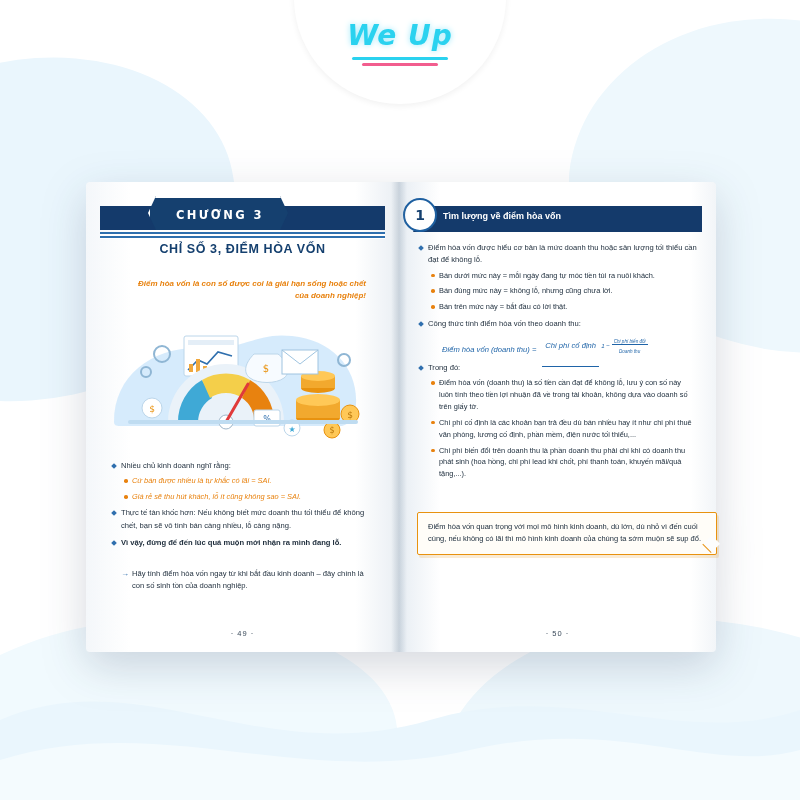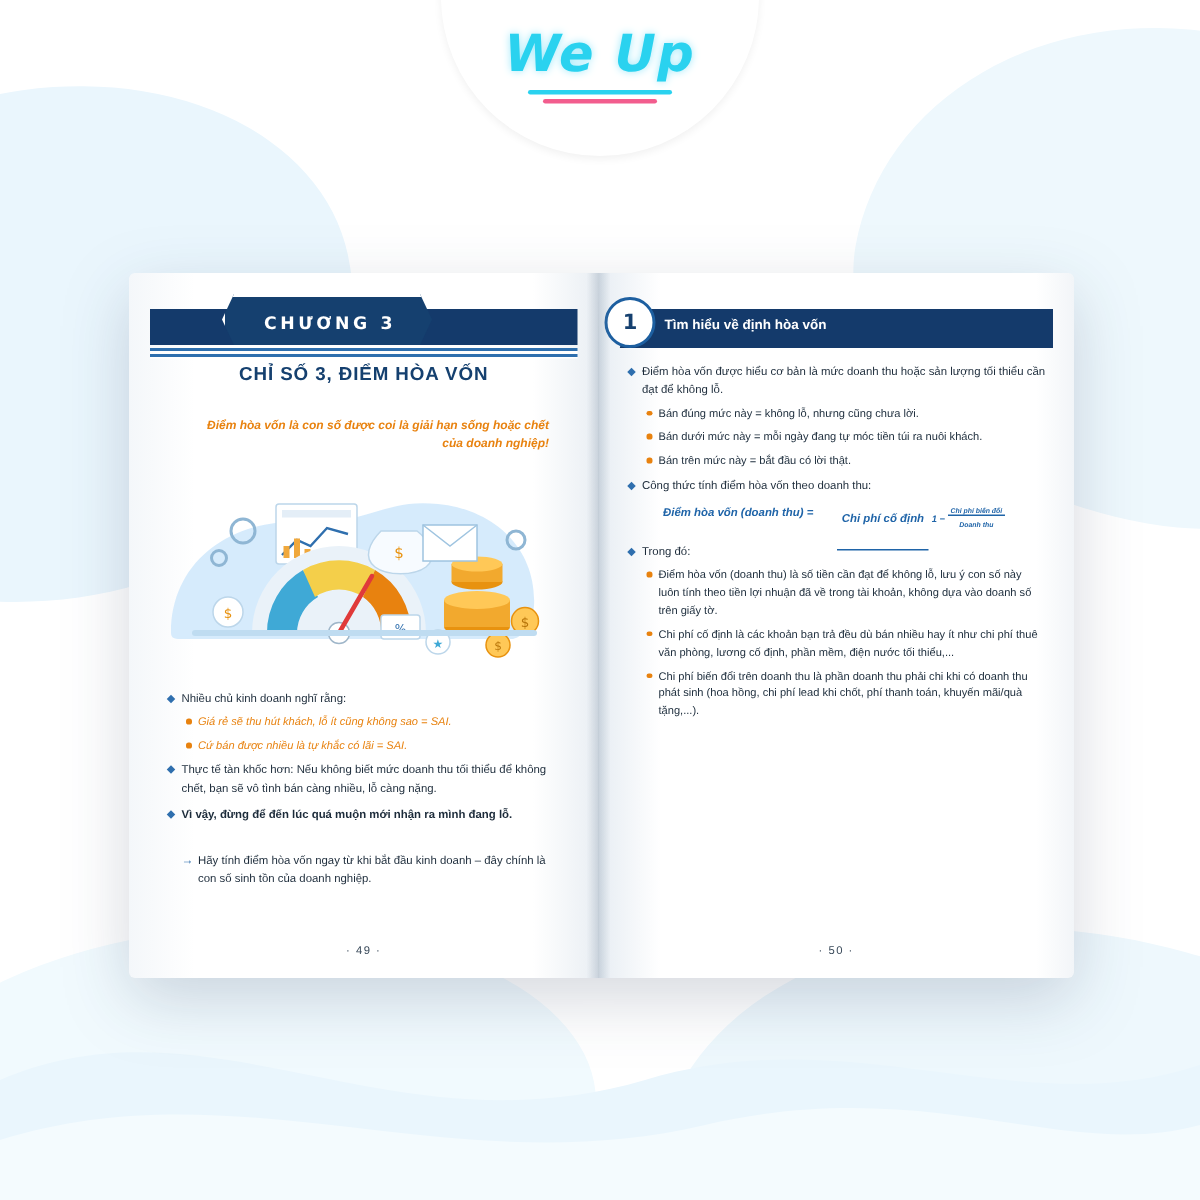--- a/index.html
+++ b/index.html
@@ -24,21 +24,21 @@
   
   .logo-badge{
     position:absolute;left:294px;top:-8px;width:212px;height:112px;
     background:#ffffff;border-radius:0 0 120px 120px;
     box-shadow:0 2px 6px rgba(0,0,0,.06);
     display:flex;align-items:center;justify-content:center;
   }
   .logo-inner{margin-top:-6px;text-align:center;}
   .logo-text{
     font-family:"DejaVu Sans",sans-serif;
-    font-size:34px;font-weight:bold;font-style:italic;
+    font-size:28px;font-weight:bold;font-style:italic;
     color:#2ad2ef;letter-spacing:1px;
     text-shadow:0 0 6px #9fe9fa, 0 0 1px #ffffff;
     line-height:1;
   }
   .logo-bars{margin-top:7px;}
   .logo-bar{height:3px;border-radius:3px;margin:3px auto;}
   .bar-a{width:96px;background:#2ad2ef;}
   .bar-b{width:76px;background:#f25d8e;}
 
   
@@ -127,22 +127,22 @@
   }
   .ital{font-style:italic;color:#e8820f;}
   .bold{font-weight:bold;}
   .arrow-line{
     position:relative;padding-left:11px;font-size:7.6px;line-height:1.6;color:#1c2b3a;margin-top:19px;
   }
   .arrow-line:before{content:"\2192";position:absolute;left:0;top:0;color:#2f6fae;font-size:8px;}
 
   
   .formula{
-    margin:6px 0 6px 14px;display:flex;align-items:flex-start;gap:16px;
-    font-size:7.6px;color:#1f64a8;font-style:italic;font-weight:bold;
+    margin:6px 0 6px 14px;display:flex;align-items:flex-end;gap:6px;
+    font-size:7.6px;color:#1f64a8;font-style:italic;
   }
   .frac{display:inline-block;text-align:center;}
   .frac .top{border-bottom:1px solid #1f64a8;padding:0 3px 16px;font-size:7.6px;white-space:nowrap;}
   .frac .bot{padding-top:1px;font-size:6.2px;white-space:nowrap;}
   .mini-frac{display:inline-block;text-align:center;vertical-align:middle;}
   .mini-frac .t{border-bottom:1px solid #1f64a8;font-size:4.6px;padding:0 2px;}
   .mini-frac .b{font-size:4.6px;padding-top:.5px;}
 
   
   .note-box{
@@ -248,50 +248,50 @@
         <text x="186" y="118" font-size="8" text-anchor="middle" fill="#3fa9d6" font-family="DejaVu Sans">★</text>
         <rect x="22" y="106" width="230" height="4" rx="2" fill="#bfdcf1"></rect>
       </svg>
     </div>
 
     <div class="bullets-left">
       <ul class="lv1">
         <li>
           <span>Nhiều chủ kinh doanh nghĩ rằng:</span>
           <ul class="lv2">
+            <li><span class="ital">Cứ bán được nhiều là tự khắc có lãi = SAI.</span></li>
             <li><span class="ital">Giá rẻ sẽ thu hút khách, lỗ ít cũng không sao = SAI.</span></li>
-            <li><span class="ital">Cứ bán được nhiều là tự khắc có lãi = SAI.</span></li>
           </ul>
         </li>
         <li>
           <span>Thực tế tàn khốc hơn: Nếu không biết mức doanh thu tối thiểu để không chết, bạn sẽ vô tình bán càng nhiều, lỗ càng nặng.</span>
         </li>
         <li>
           <span class="bold">Vì vậy, đừng để đến lúc quá muộn mới nhận ra mình đang lỗ.</span>
           <div class="arrow-line">Hãy tính điểm hòa vốn ngay từ khi bắt đầu kinh doanh – đây chính là con số sinh tồn của doanh nghiệp.</div>
         </li>
       </ul>
     </div>
 
     <div class="folio">· 49 ·</div>
   </div>
 
   <div class="page page-right">
 
     <div class="num-band"></div>
     <div class="num-circle">1</div>
-    <div class="num-title">Tìm hiểu về định hòa vốn</div>
+    <div class="num-title">Tìm lượng về điểm hòa vốn</div>
 
     <div class="right-body">
       <ul class="lv1">
         <li>
           <span>Điểm hòa vốn được hiểu cơ bản là mức doanh thu hoặc sản lượng tối thiểu cần đạt để không lỗ.</span>
           <ul class="lv2">
+            <li><span>Bán dưới mức này = mỗi ngày đang tự móc tiền túi ra nuôi khách.</span></li>
             <li><span>Bán đúng mức này = không lỗ, nhưng cũng chưa lời.</span></li>
-            <li><span>Bán dưới mức này = mỗi ngày đang tự móc tiền túi ra nuôi khách.</span></li>
             <li><span>Bán trên mức này = bắt đầu có lời thật.</span></li>
           </ul>
         </li>
 
         <li>
           <span>Công thức tính điểm hòa vốn theo doanh thu:</span>
           <div class="formula">
             <span>Điểm hòa vốn (doanh thu) =</span>
             <span class="frac">
               <span class="top">Chi phí cố định</span>
@@ -310,18 +310,19 @@
           <span>Trong đó:</span>
           <ul class="lv2">
             <li><span>Điểm hòa vốn (doanh thu) là số tiền cần đạt để không lỗ, lưu ý con số này luôn tính theo tiền lợi nhuận đã về trong tài khoản, không dựa vào doanh số trên giấy tờ.</span></li>
             <li><span>Chi phí cố định là các khoản bạn trả đều dù bán nhiều hay ít như chi phí thuê văn phòng, lương cố định, phần mềm, điện nước tối thiểu,...</span></li>
             <li><span>Chi phí biến đổi trên doanh thu là phần doanh thu phải chi khi có doanh thu phát sinh (hoa hồng, chi phí lead khi chốt, phí thanh toán, khuyến mãi/quà tặng,...).</span></li>
           </ul>
         </li>
       </ul>
     </div>
 
+    <div class="note-box">Điểm hòa vốn quan trọng với mọi mô hình kinh doanh, dù lớn, dù nhỏ vì đến cuối cùng, nếu không có lãi thì mô hình kinh doanh của chúng ta sớm muộn sẽ sụp đổ.</div>
 
     <div class="folio">· 50 ·</div>
   </div>
 
   <div class="spine"></div>
 </div>
 
 </body></html>

